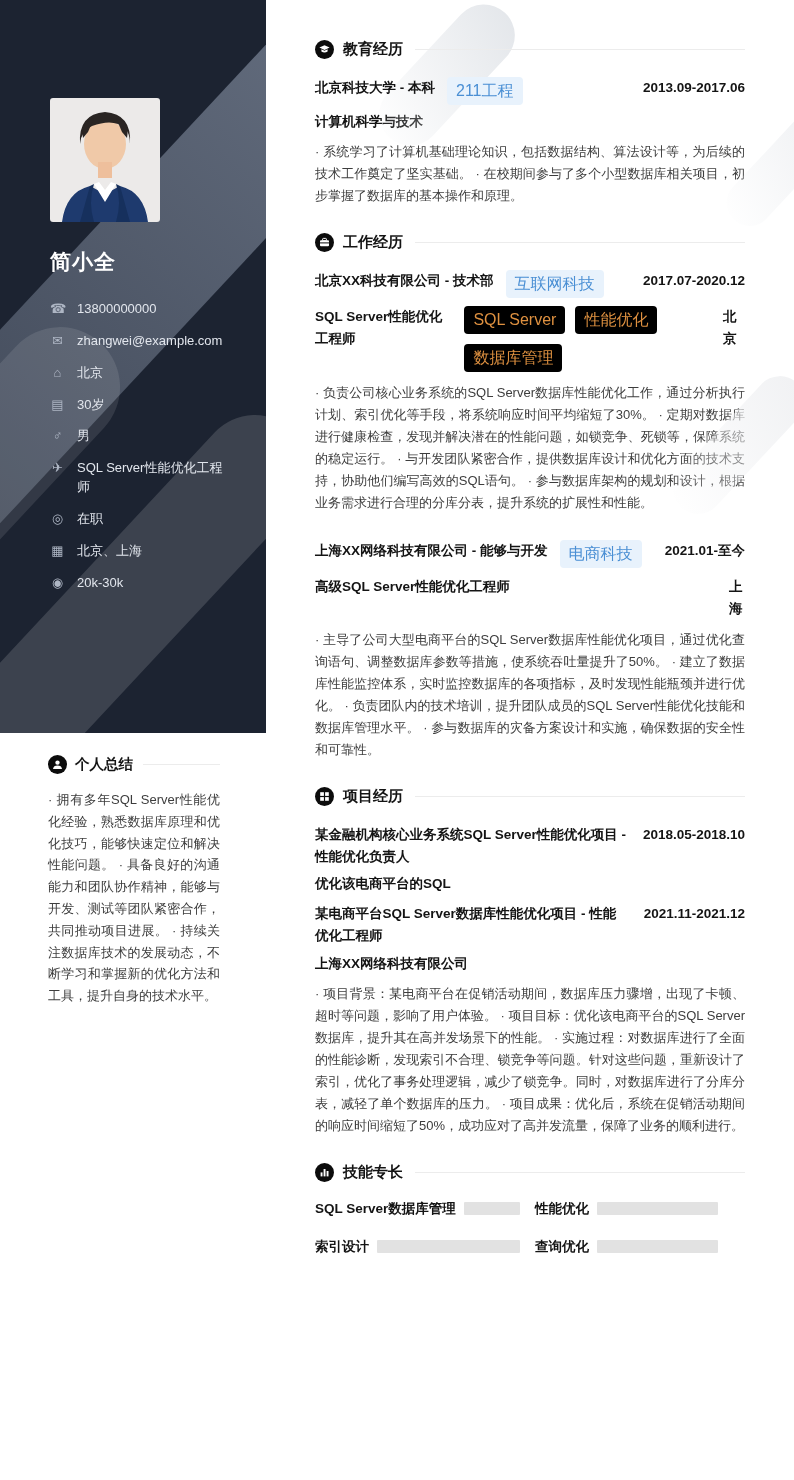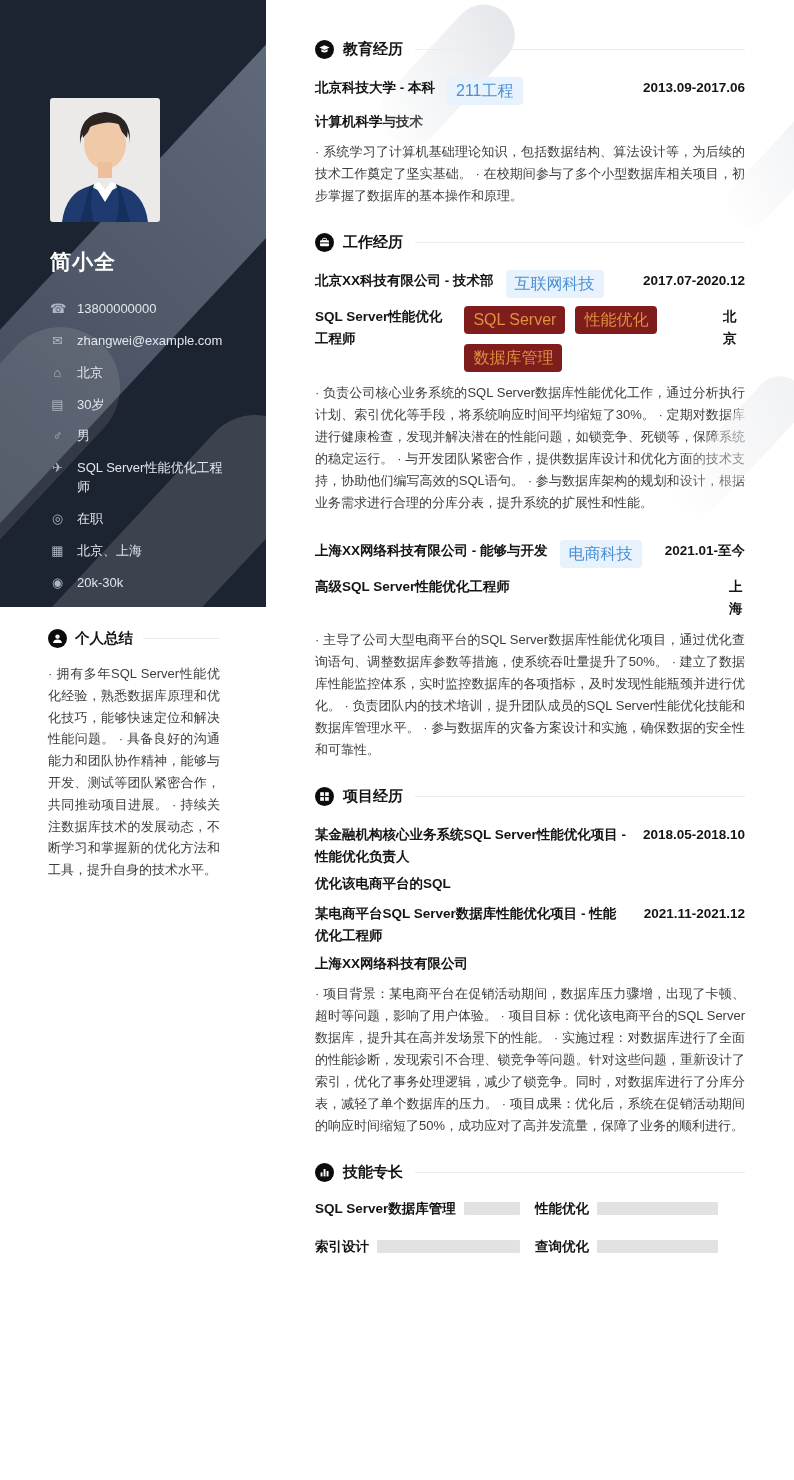--- a/index.html
+++ b/index.html
@@ -2,21 +2,21 @@
 <html><head>
 <meta charset="utf-8">
 <style>
   * { margin:0; padding:0; box-sizing:border-box; }
   html,body { background:#ffffff; }
   body { font-family:"Liberation Sans","DejaVu Sans",sans-serif; }
   .page { position:relative; width:794px; height:1480px; background:#fff; overflow:hidden; display:flex; }
 
   
   .left-col { width:266px; flex:0 0 266px; }
-  .side-panel { position:relative; width:266px; height:607px; background:#1c2331; overflow:hidden; }
+  .side-panel { position:relative; width:266px; height:733px; background:#1c2331; overflow:hidden; }
   .stripe1 { position:absolute; left:108px; top:-90px; width:132px; height:660px;
              background:linear-gradient(180deg, rgba(164,176,196,.55), rgba(164,176,196,.28));
              transform:rotate(43deg); }
   .stripe2 { position:absolute; left:-150px; top:268px; width:120px; height:560px;
              background:rgba(255,255,255,.10); border-radius:60px; transform:rotate(43deg); }
   .stripe3 { position:absolute; left:60px; top:360px; width:110px; height:520px;
              background:rgba(255,255,255,.14); border-radius:55px; transform:rotate(43deg); }
   .photo { position:relative; margin:98px 0 0 50px; width:110px; height:124px; border-radius:3px; overflow:hidden; }
   .photo svg { display:block; }
   .side-name { position:relative; margin:26px 0 0 50px; color:#fff; font-size:21px; font-weight:bold; letter-spacing:1px; }
@@ -46,21 +46,21 @@
 
   .section-head { display:flex; align-items:center; margin-bottom:18px; position:relative; }
   .section-title { margin-left:9px; font-size:15px; font-weight:bold; color:#141414; }
   .section-rule { flex:1; height:1px; background:#ececec; margin-left:12px; }
 
   .entry-row { display:flex; align-items:flex-start; gap:12px; position:relative; }
   .entry-title { font-size:13.5px; font-weight:bold; color:#141414; line-height:1.6; }
   .entry-date { margin-left:auto; font-size:13.5px; font-weight:bold; color:#141414; white-space:nowrap; line-height:1.6; }
   .tag { display:inline-block; border-radius:4px; padding:2px 9px; font-size:16px; line-height:1.5; white-space:nowrap; }
   .tag-blue { background:#e8f2fc; color:#4a8fd4; }
-  .tag-orange { background:#7f1d1d; color:#df9140; }
+  .tag-orange { background:#000000; color:#df9140; }
   .tag-wrap { white-space:normal; }
   .loc { font-size:13.5px; font-weight:bold; color:#141414; line-height:1.6; }
   .body-text { font-size:13px; line-height:22px; color:#3d3d3d; text-align:justify; }
   .sub-bold { font-size:13.5px; font-weight:bold; color:#141414; }
 
   .tags-flex { display:flex; flex-wrap:wrap; gap:10px; align-items:flex-start; }
 
   
   .skills-grid { display:grid; grid-template-columns:205px 183px; column-gap:15px; row-gap:20px; }
   .skill-item { display:flex; align-items:center; }

